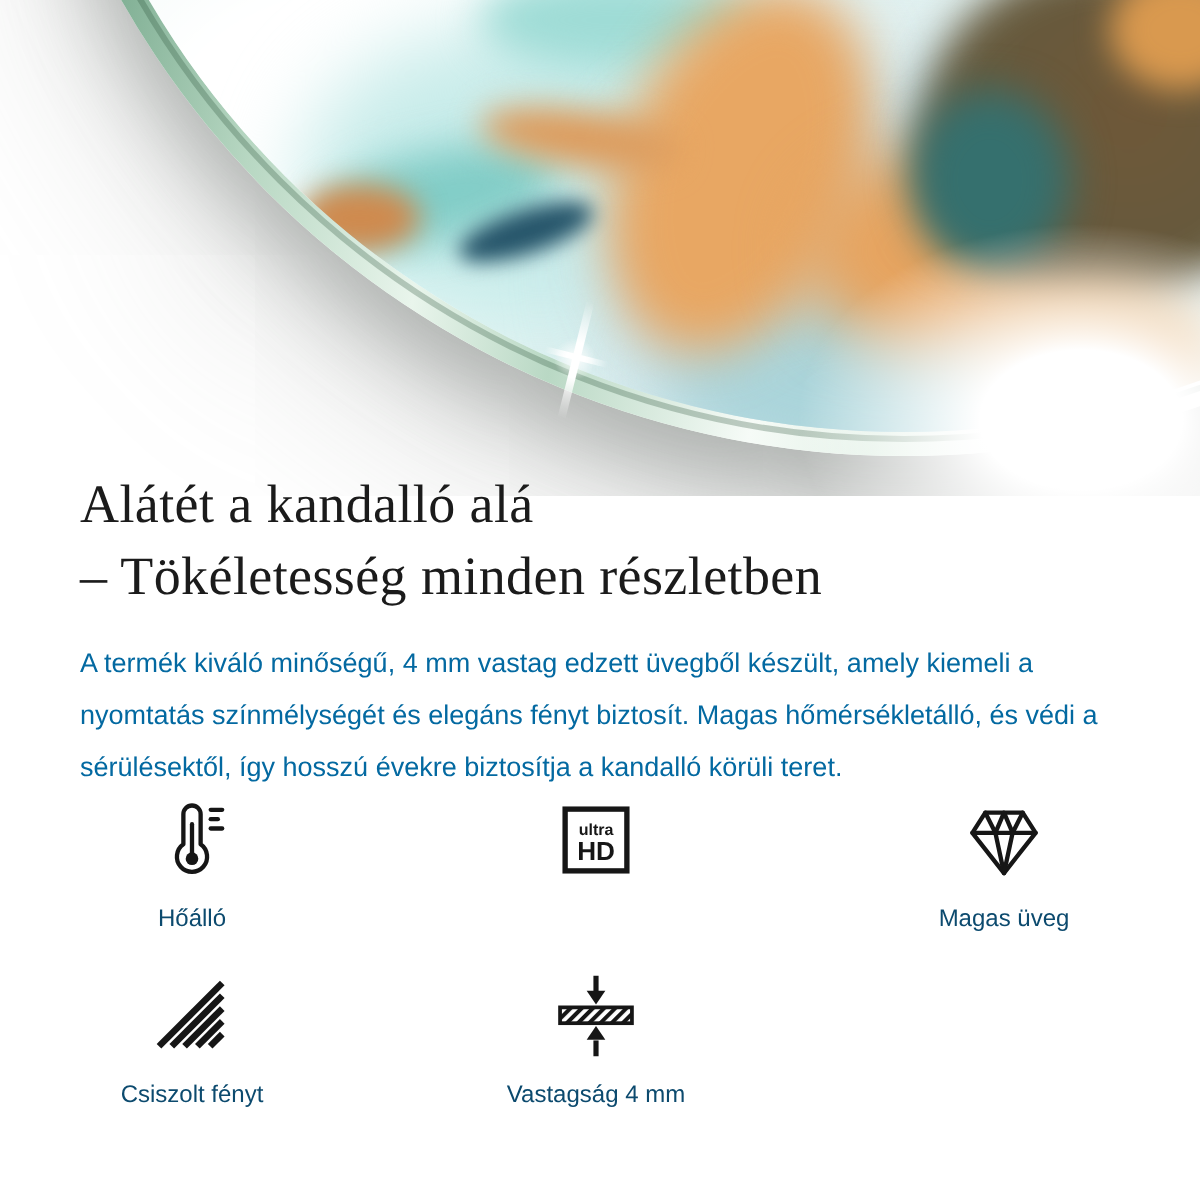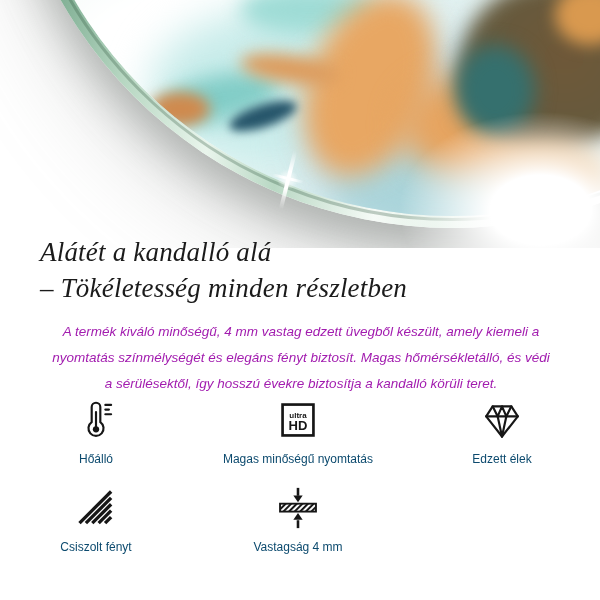--- a/index.html
+++ b/index.html
@@ -40,24 +40,24 @@
   .sparkle .ray-v{position:absolute;left:20px;top:0;width:3.5px;height:60px;
     background:linear-gradient(180deg,rgba(255,255,255,0),#fff 35%,#fff 65%,rgba(255,255,255,0));
     transform:rotate(14deg);}
   .sparkle .ray-h{position:absolute;left:6px;top:27px;width:32px;height:3px;
     background:linear-gradient(90deg,rgba(255,255,255,0),#fff 35%,#fff 65%,rgba(255,255,255,0));
     transform:rotate(14deg);}
   .sparkle .glow{position:absolute;left:11px;top:19px;width:21px;height:21px;border-radius:50%;
     background:radial-gradient(circle,rgba(255,255,255,.95) 0%,rgba(255,255,255,0) 70%);}
 
   
-  .content{position:absolute;left:40px;top:234px;width:522px;font-style:italic;}
+  .content{position:absolute;left:40px;top:234px;width:522px;}
   .title{font-family:"Liberation Serif","DejaVu Serif",serif;font-weight:400;
     font-size:27px;line-height:36px;color:#1b1b1b;margin:0;letter-spacing:.2px;}
-  .desc{margin:13px 10px 0;font-size:13.5px;line-height:26px;color:#a21caf;text-align:center;}
+  .desc{margin:13px 0 0;font-size:13.5px;line-height:26px;color:#0369a1;}
 
   
   .features{position:absolute;left:0;top:394px;width:600px;display:grid;
     grid-template-columns:192px 212px 196px;row-gap:16px;justify-items:center;}
   .feature{display:flex;flex-direction:column;align-items:center;text-align:center;}
   .feature .icon-box{height:52px;display:flex;align-items:center;justify-content:center;}
   .feature .label{margin-top:6px;font-size:12px;color:#0c4a6e;white-space:nowrap;}
   .ic{stroke:#161616;fill:none;stroke-width:3;stroke-linecap:round;stroke-linejoin:round;}
 </style>
 </head>
@@ -115,37 +115,36 @@
     </div>
 
     <div class="feature">
       <div class="icon-box">
         <svg width="38" height="38" viewBox="0 0 64 64">
           <rect x="6" y="6" width="52" height="52" fill="none" stroke="#161616" stroke-width="4.5"></rect>
           <text x="32" y="28" text-anchor="middle" font-family="Liberation Sans, sans-serif" font-size="13.5" font-weight="700" fill="#161616">ultra</text>
           <text x="32" y="49" text-anchor="middle" font-family="Liberation Sans, sans-serif" font-size="22" font-weight="700" fill="#161616">HD</text>
         </svg>
       </div>
-      <span class="label">Magas minőségű nyomtatás</span>
     </div>
 
 
     <div class="feature">
       <div class="icon-box">
         <svg width="46" height="46" viewBox="0 0 64 64">
           <g class="ic" stroke-width="2.6">
             <polygon points="19,13 45,13 54,27 32,55 10,27"></polygon>
             <line x1="10" y1="27" x2="54" y2="27"></line>
             <polyline points="19,13 26,27 32,13 38,27 45,13"></polyline>
             <line x1="26" y1="27" x2="32" y2="55"></line>
             <line x1="38" y1="27" x2="32" y2="55"></line>
           </g>
         </svg>
       </div>
-      <span class="label">Edzett élek</span>
+      <span class="label">Magas üveg</span>
     </div>
 
     <div class="feature">
       <div class="icon-box">
         <svg width="44" height="44" viewBox="0 0 64 64">
           <g stroke="#161616" stroke-width="4.8" fill="none">
             <line x1="8" y1="54" x2="54" y2="8"></line>
             <line x1="17.3" y1="54" x2="54" y2="17.3"></line>
             <line x1="26.6" y1="54" x2="54" y2="26.6"></line>
             <line x1="35.9" y1="54" x2="54" y2="35.9"></line>

